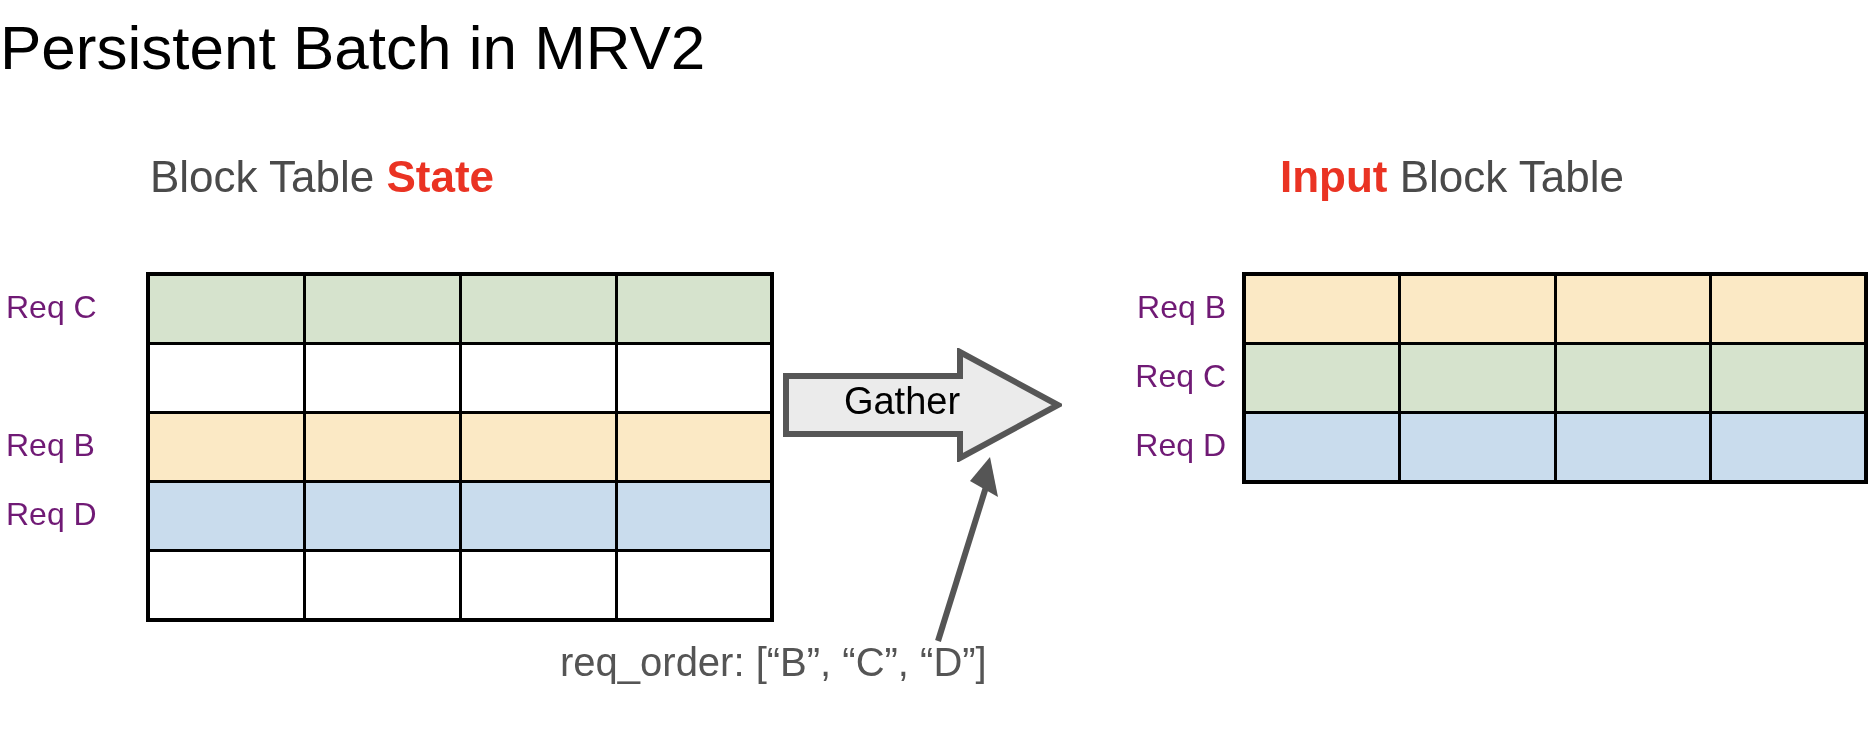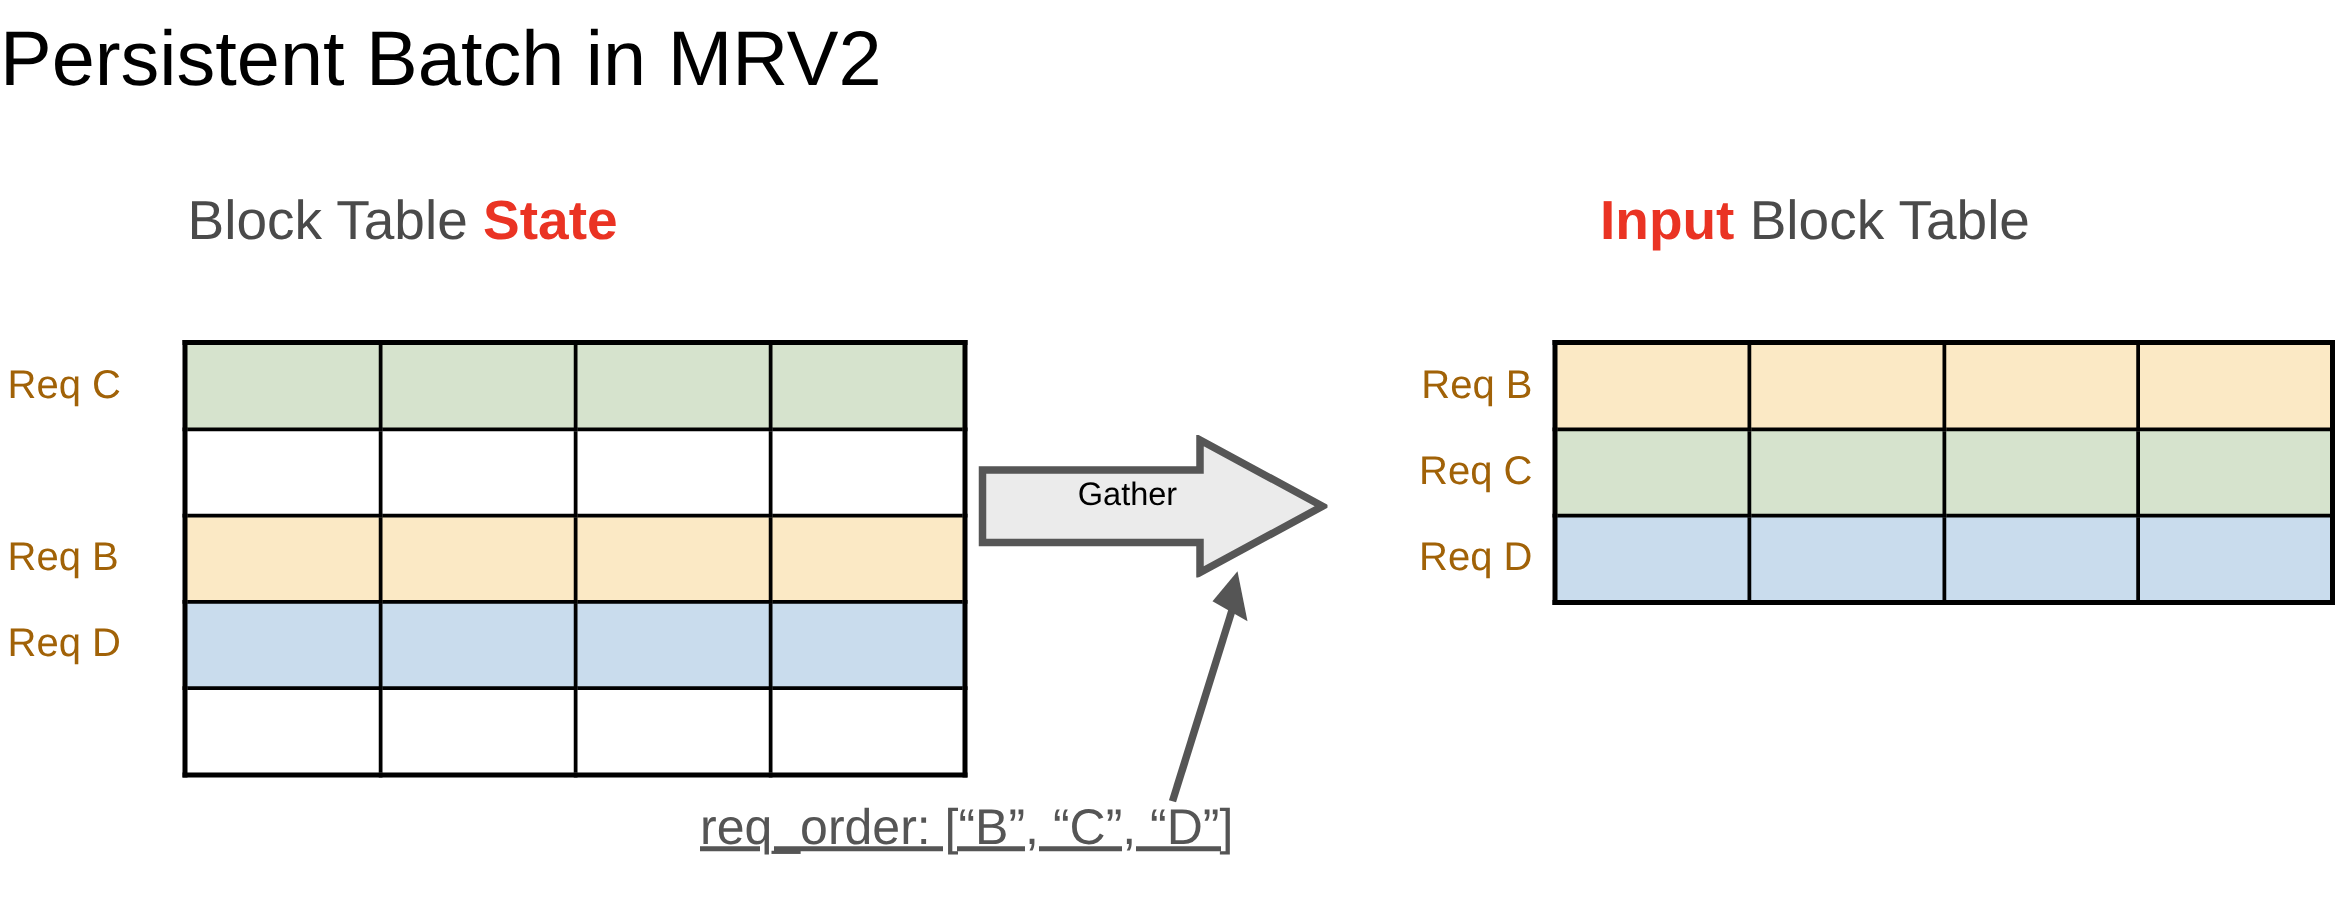--- a/index.html
+++ b/index.html
@@ -78,56 +78,55 @@
     left: 1242px;
     top: 272px;
     width: 626px;
   }
   #input-table td { height: 66px; }
 
   
   .row-label {
     position: absolute;
     font-size: 32px;
-    color: #a16207;
+    color: #701a75;
     white-space: nowrap;
     line-height: 1;
   }
   .state-label { left: 6px; text-align: left; }
   .input-label { left: 1098px; width: 128px; text-align: right; }
 
   
   #gather-arrow {
     position: absolute;
     left: 782px;
     top: 348px;
     width: 280px;
     height: 114px;
   }
   #gather-label {
     position: absolute;
     left: 782px;
     top: 380px;
     width: 240px;
     text-align: center;
-    font-size: 26px;
+    font-size: 38px;
     color: #000000;
     white-space: nowrap;
     pointer-events: none;
   }
 
   
   #req-order-caption {
     position: absolute;
     left: 560px;
     top: 640px;
     font-size: 40px;
     color: #555555;
     white-space: nowrap;
-    text-decoration: underline;
   }
   #req-order-arrow {
     position: absolute;
     left: 900px;
     top: 455px;
     width: 120px;
     height: 190px;
   }
 </style>
 </head>

